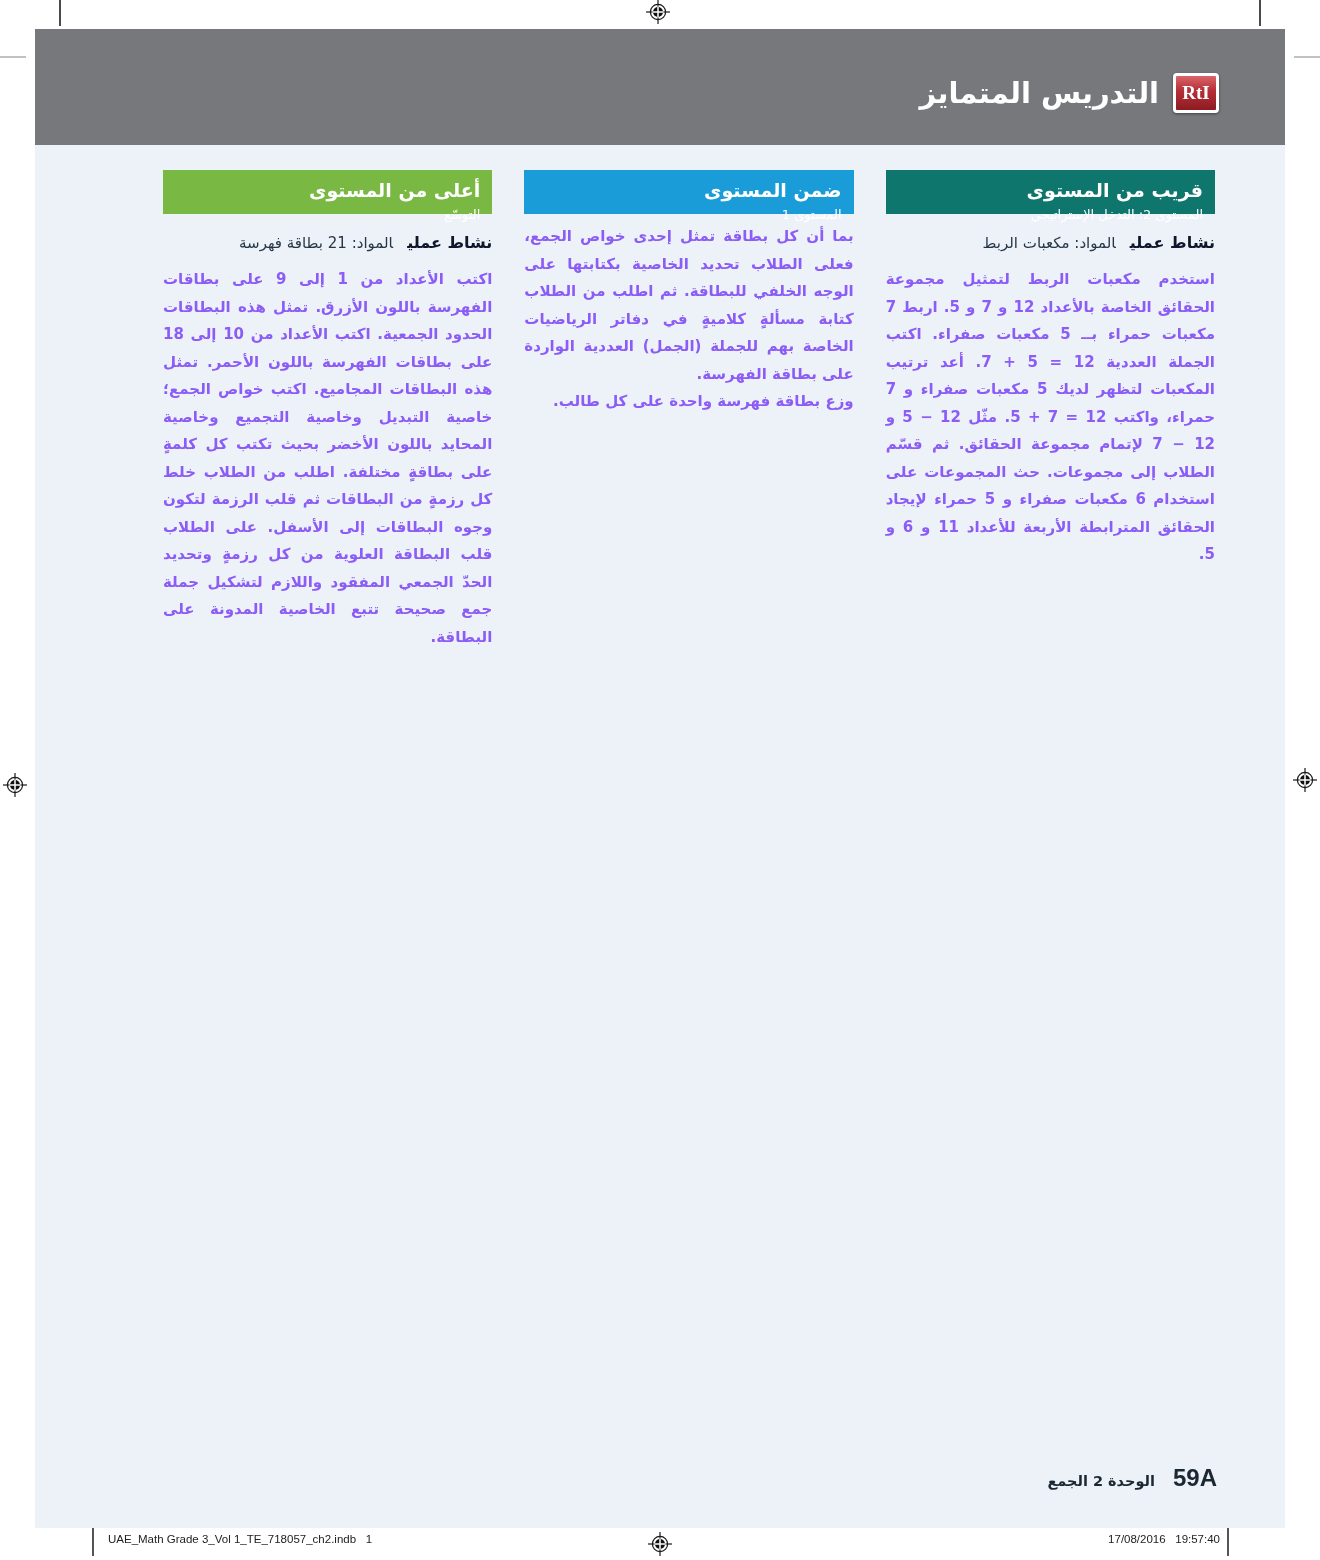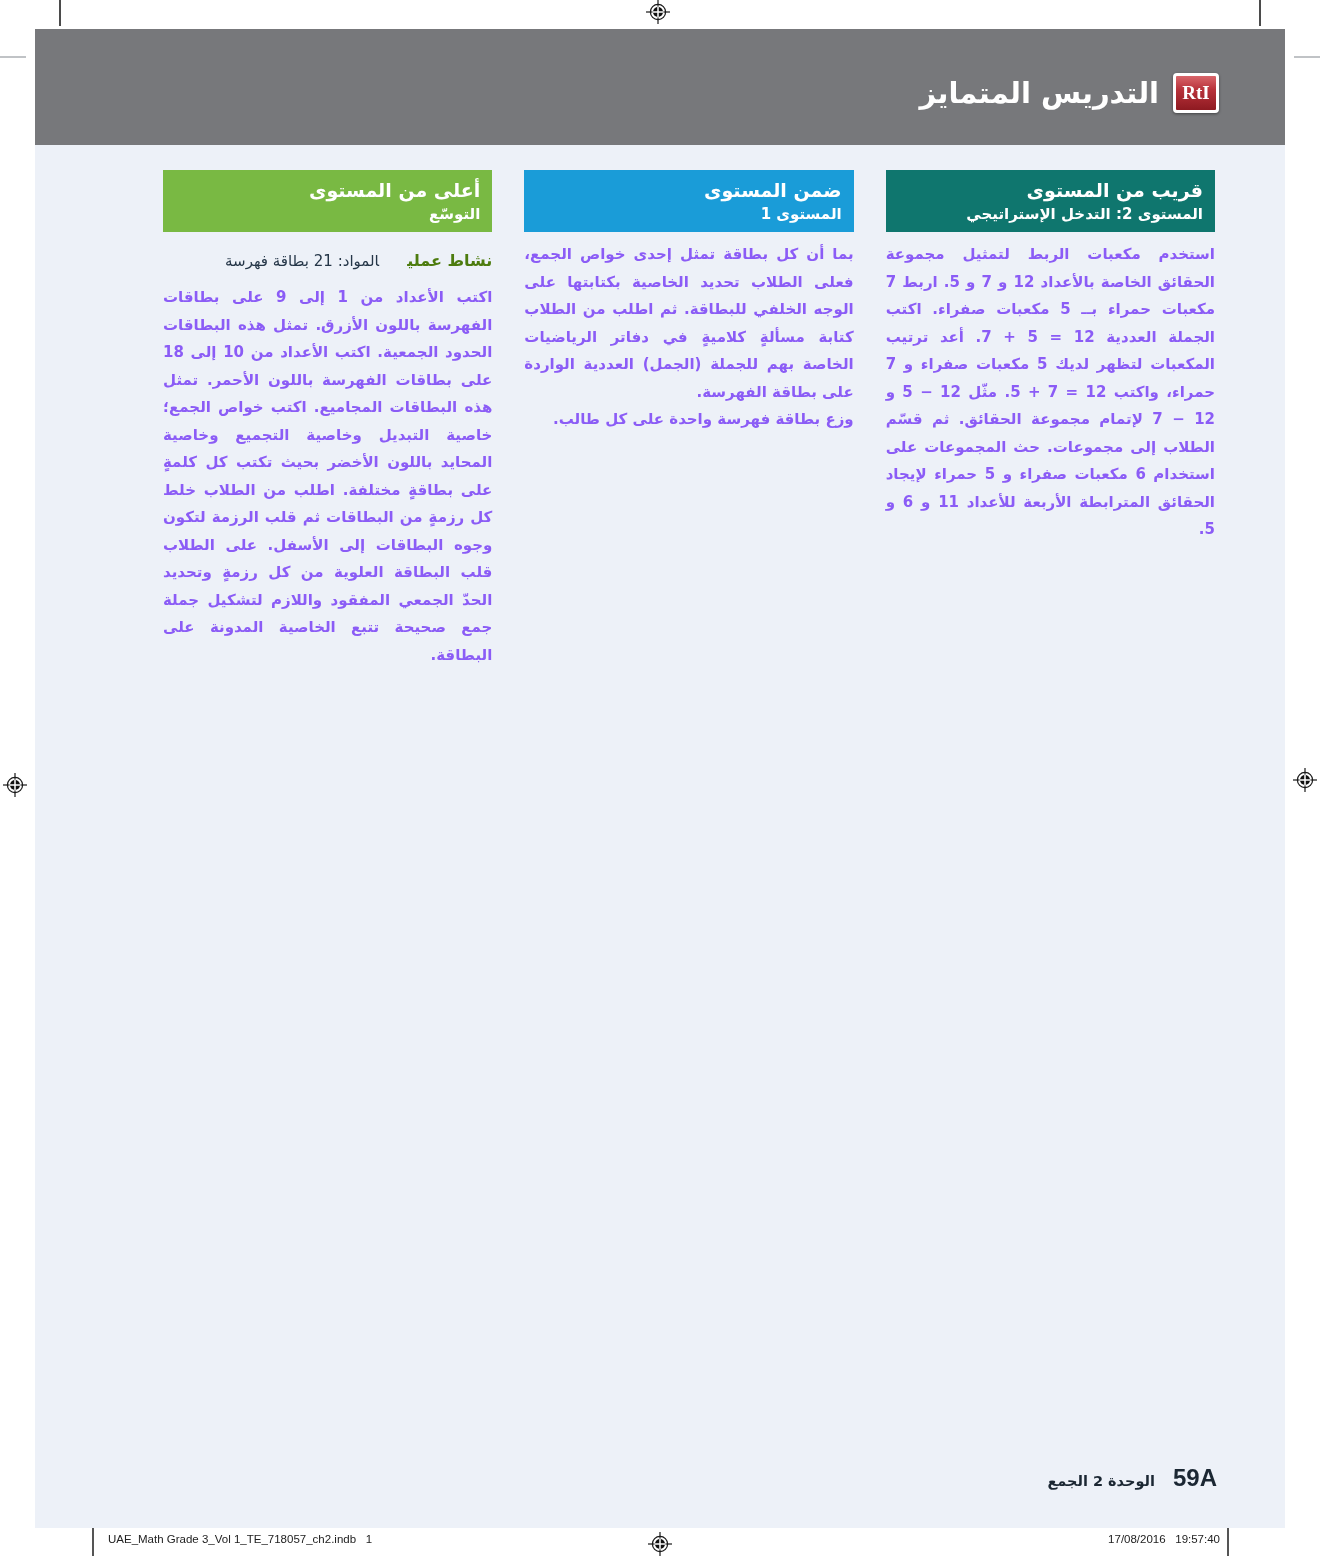--- a/index.html
+++ b/index.html
@@ -40,32 +40,32 @@
   .page-body{
     position:absolute;left:35px;top:145px;width:1250px;height:1383px;
     background:#edf1f8;
   }
   .columns{
     position:absolute;top:25px;right:70px;left:128px;
     display:flex;direction:rtl;gap:32px;
   }
   .col{flex:1;min-width:0;direction:rtl;}
   .col-head{
-    height:62px;box-sizing:border-box;padding:7px 12px 0 8px;color:#fff;
+    height:44px;box-sizing:border-box;padding:7px 12px 0 8px;color:#fff;
   }
   .col-head .h1{font-size:19px;font-weight:bold;line-height:26px;}
-  .col-head .h2{font-size:15px;font-weight:bold;line-height:23px;}
+  .col-head .h2{font-size:13px;font-weight:normal;line-height:23px;}
   .col-near  .col-head{background:#0f766e;}
   .col-on    .col-head{background:#1a9cd8;}
   .col-above .col-head{background:#79b943;}
   .materials{
     margin:15px 0 0 0;color:#253648;font-size:15px;line-height:27px;
     text-align:justify;
   }
-  .materials strong{font-size:16px;margin-left:28px;color:#4d7c0f;}
+  .materials strong{font-size:16px;margin-left:14px;color:#0f172a;}
   .body-p{
     margin:9px 0 0 0;color:#8b5cf6;font-size:15px;line-height:27.5px;
     text-align:justify;
     font-weight:bold;
   }
   .body-p + .body-p{margin-top:0;}
   
   .unit-line{
     position:absolute;right:68px;bottom:36px;
     display:flex;direction:rtl;align-items:baseline;gap:18px;color:#1b2733;
@@ -132,20 +132,21 @@
 
 <div class="page-body">
 
   <div class="columns">
 
     <section class="col col-near">
       <header class="col-head">
         <div class="h1">قريب من المستوى</div>
         <div class="h2">المستوى 2: التدخل الإستراتيجي</div>
       </header>
+      <p class="materials"><strong>نشاط عملي</strong><span>المواد: مكعبات الربط</span></p>
       <p class="body-p">استخدم مكعبات الربط لتمثيل مجموعة الحقائق الخاصة بالأعداد 12 و 7 و 5. اربط 7 مكعبات حمراء بــ 5 مكعبات صفراء. اكتب الجملة العددية 12 = 5 + 7. أعد ترتيب المكعبات لتظهر لديك 5 مكعبات صفراء و 7 حمراء، واكتب 12 = 7 + 5. مثّل 12 − 5 و 12 − 7 لإتمام مجموعة الحقائق. ثم قسّم الطلاب إلى مجموعات. حث المجموعات على استخدام 6 مكعبات صفراء و 5 حمراء لإيجاد الحقائق المترابطة الأربعة للأعداد 11 و 6 و 5.</p>
     </section>
 
     <section class="col col-on">
       <header class="col-head">
         <div class="h1">ضمن المستوى</div>
         <div class="h2">المستوى 1</div>
       </header>
       <p class="body-p">بما أن كل بطاقة تمثل إحدى خواص الجمع، فعلى الطلاب تحديد الخاصية بكتابتها على الوجه الخلفي للبطاقة. ثم اطلب من الطلاب كتابة مسألةٍ كلاميةٍ في دفاتر الرياضيات الخاصة بهم للجملة (الجمل) العددية الواردة على بطاقة الفهرسة.</p>
       <p class="body-p">وزع بطاقة فهرسة واحدة على كل طالب.</p>

